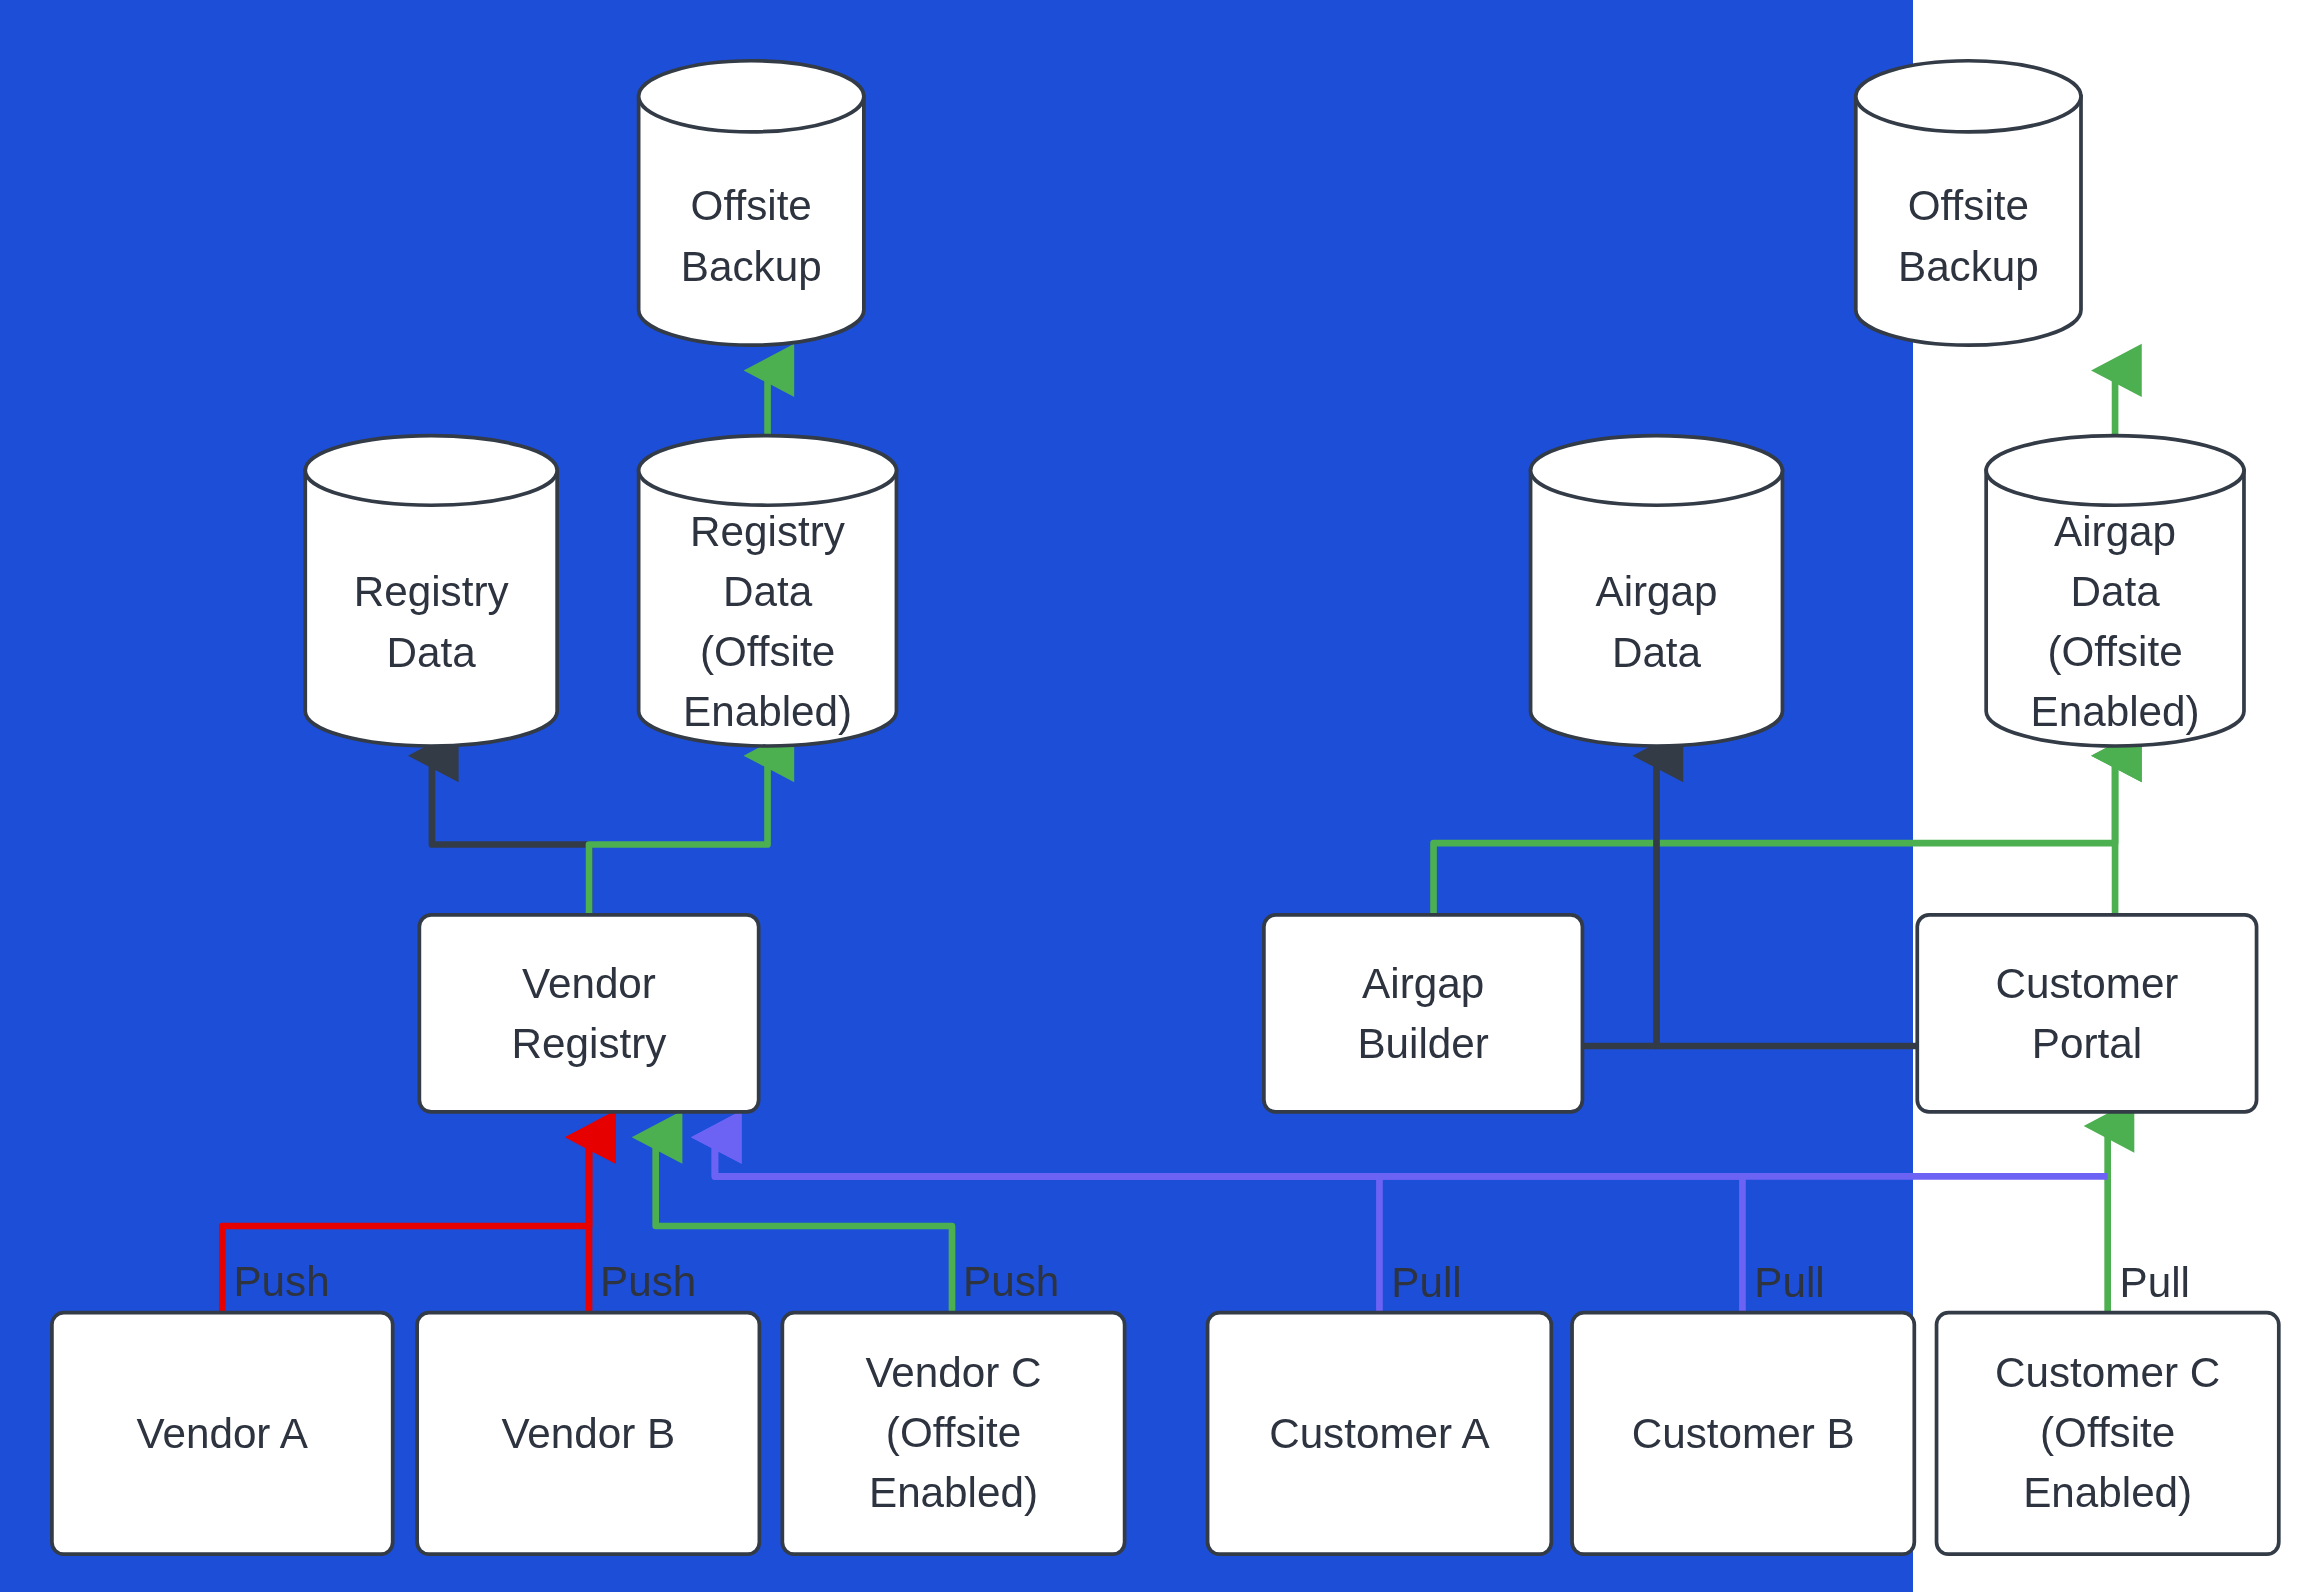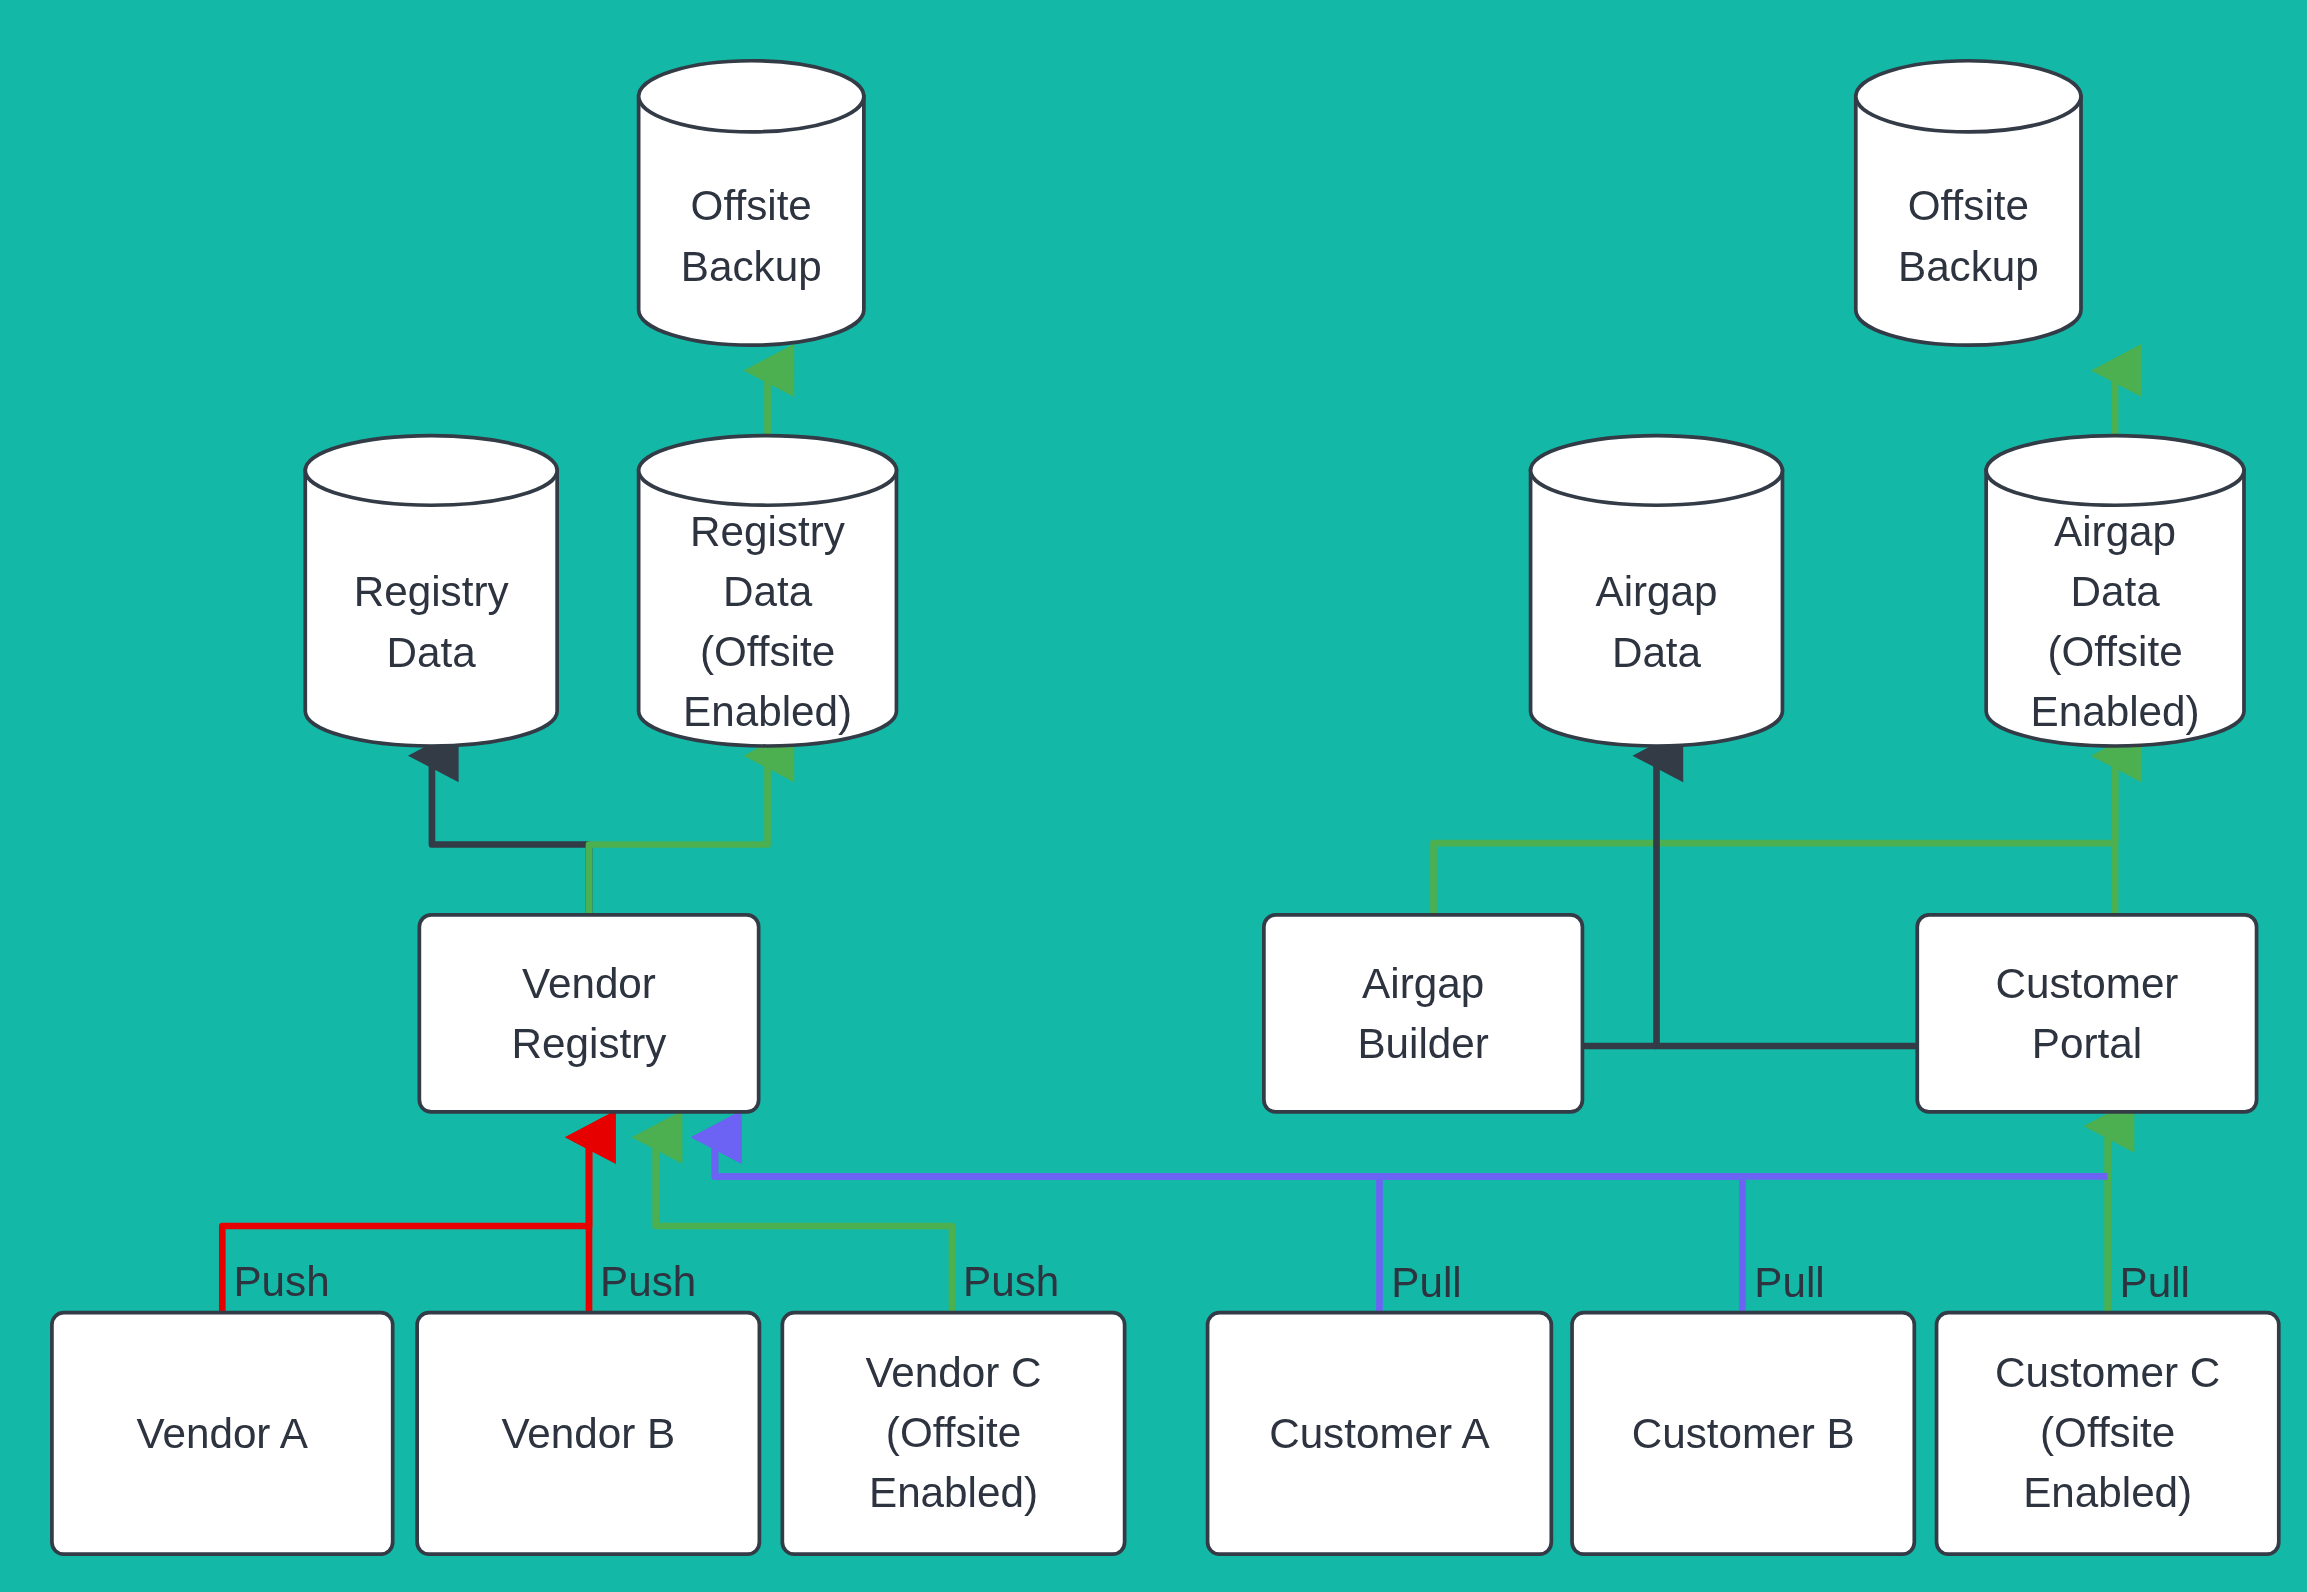--- a/index.html
+++ b/index.html
@@ -1,24 +1,24 @@
 <!DOCTYPE html>
 <html style="font-size:12px"><head>
 <meta charset="utf-8">
 <style>
   html, body {
     margin: 0;
     padding: 0;
     background: #ffffff;
   }
   #diagram-root {
-    width: 2307px;
+    width: 1913px;
     height: 1592px;
     position: relative;
-    background: #14b8a6;
+    background: #1d4ed8;
     font-family: "Liberation Sans", sans-serif;
   }
   svg.diagram-canvas {
     display: block;
     width: 2307px;
     height: 1592px;
   }
   .node-shape {
     fill: #ffffff;
     stroke: #333b47;

